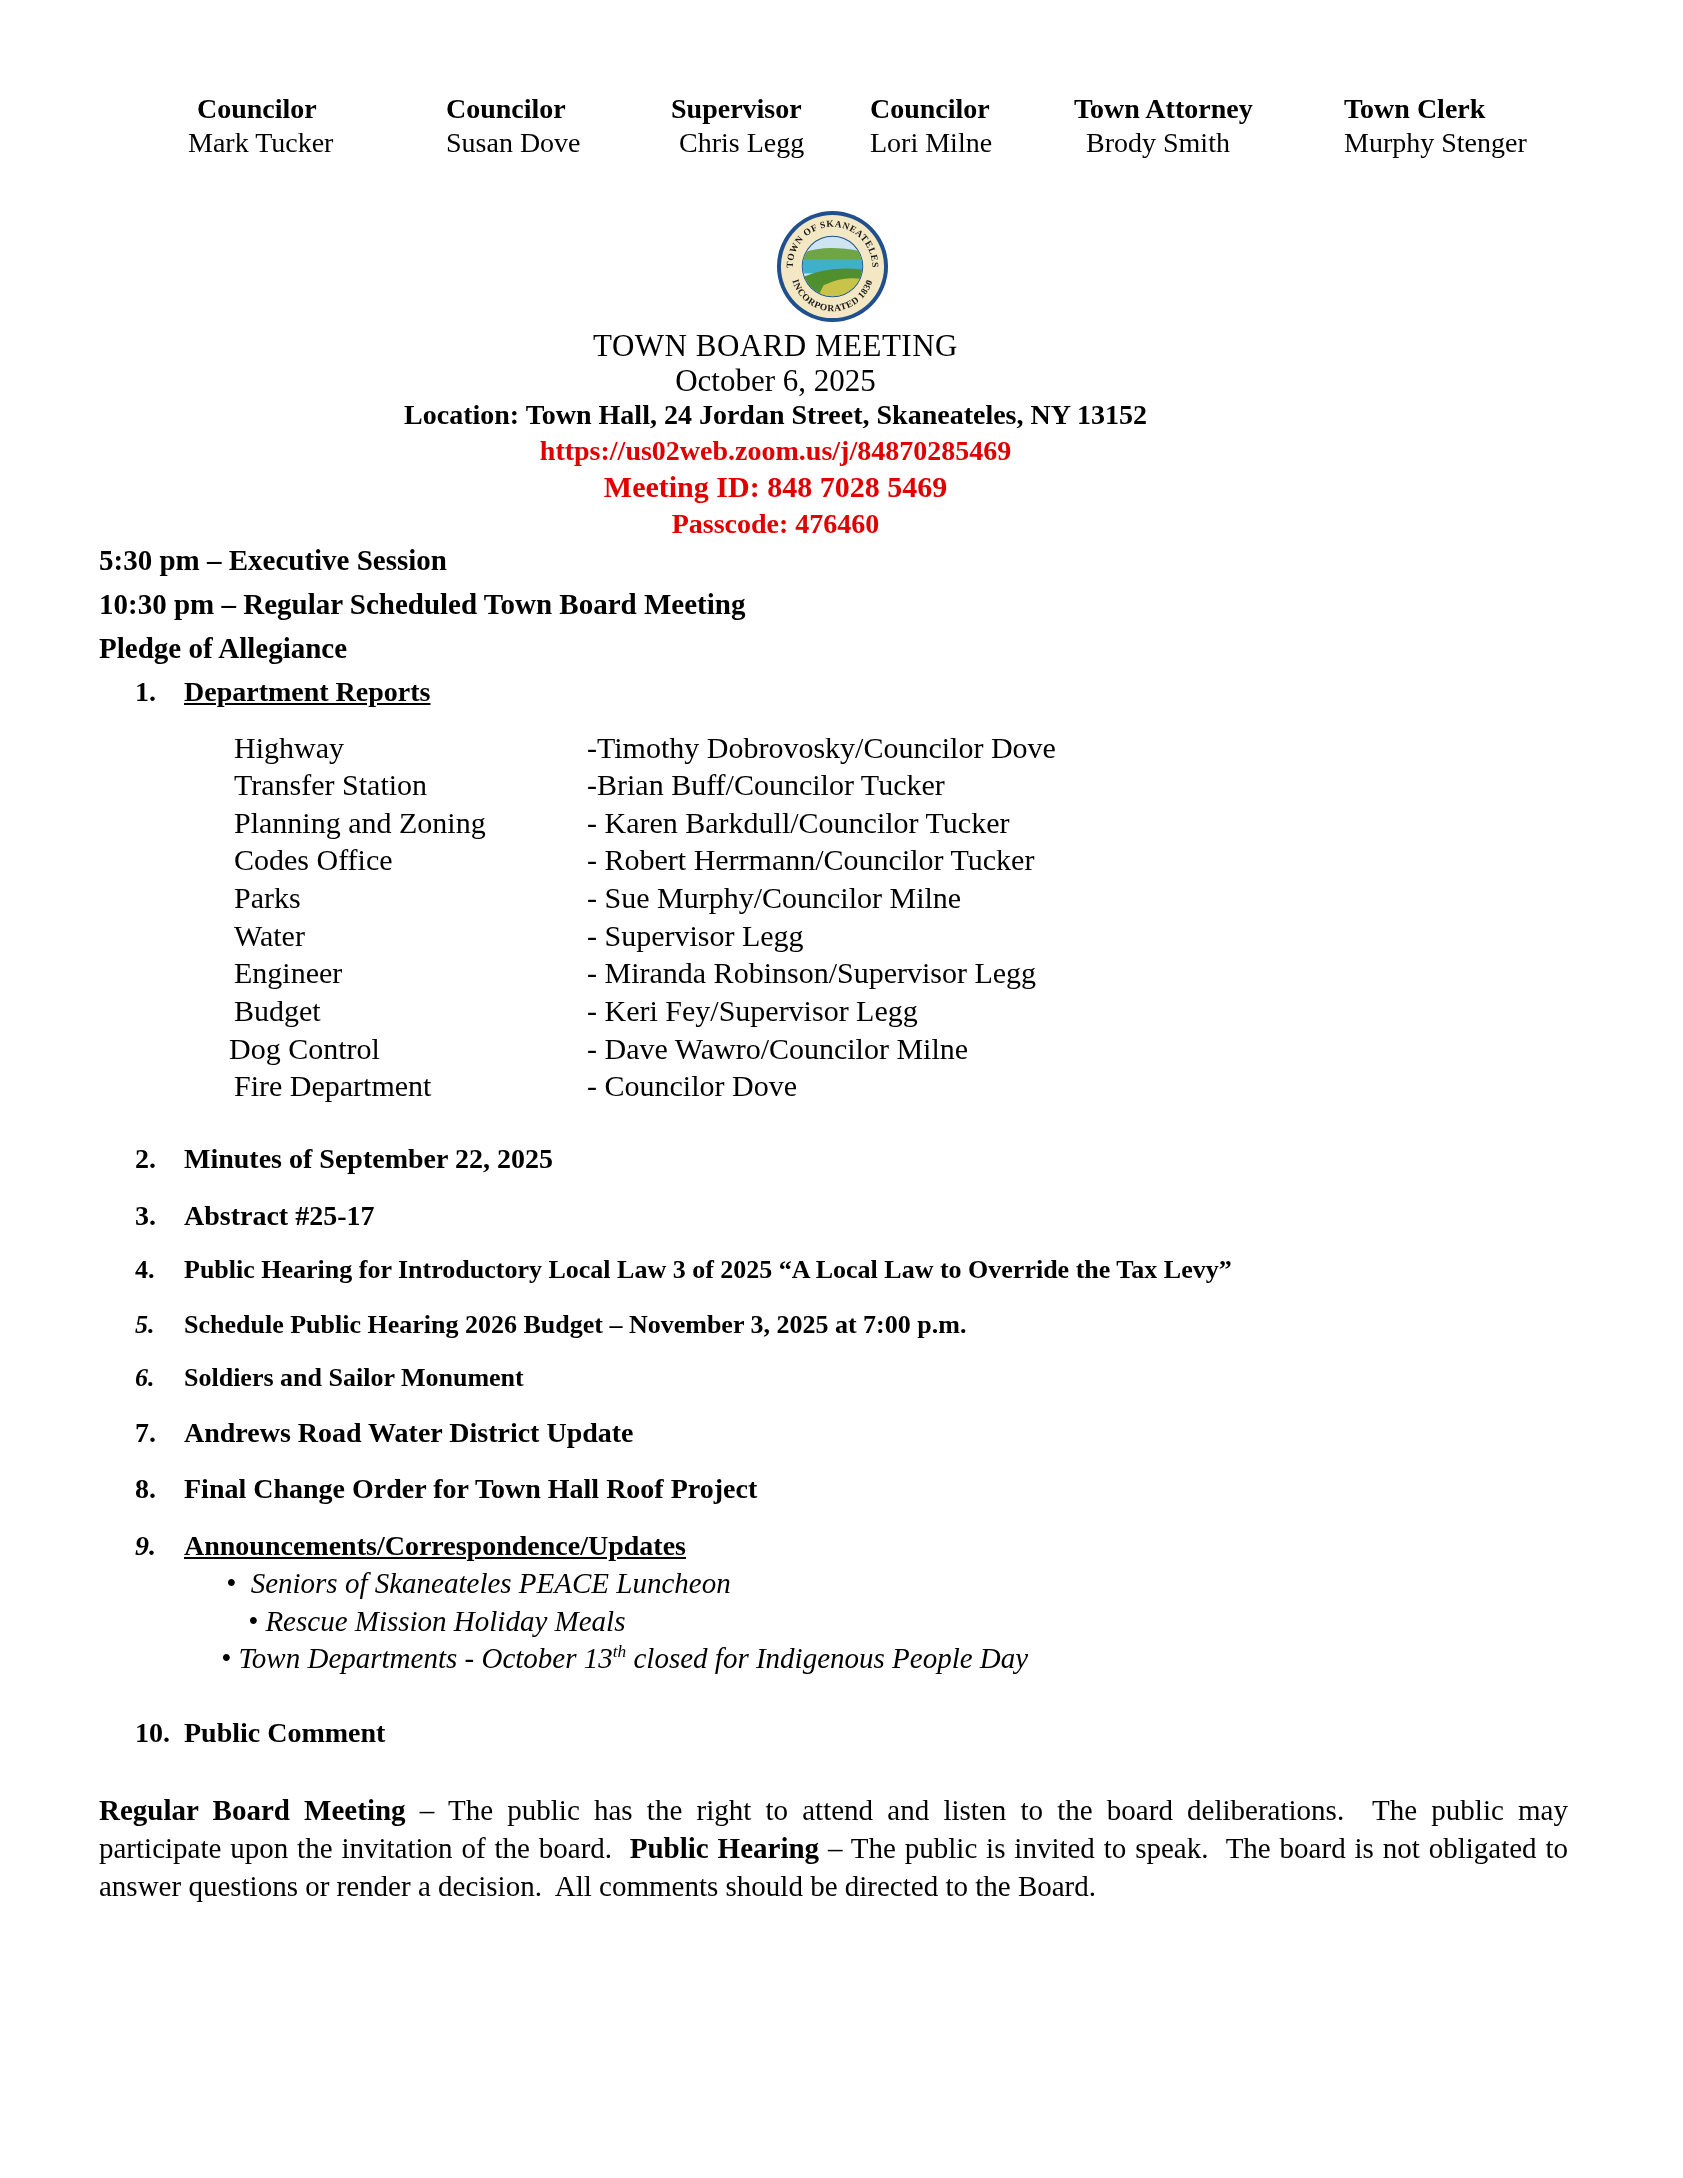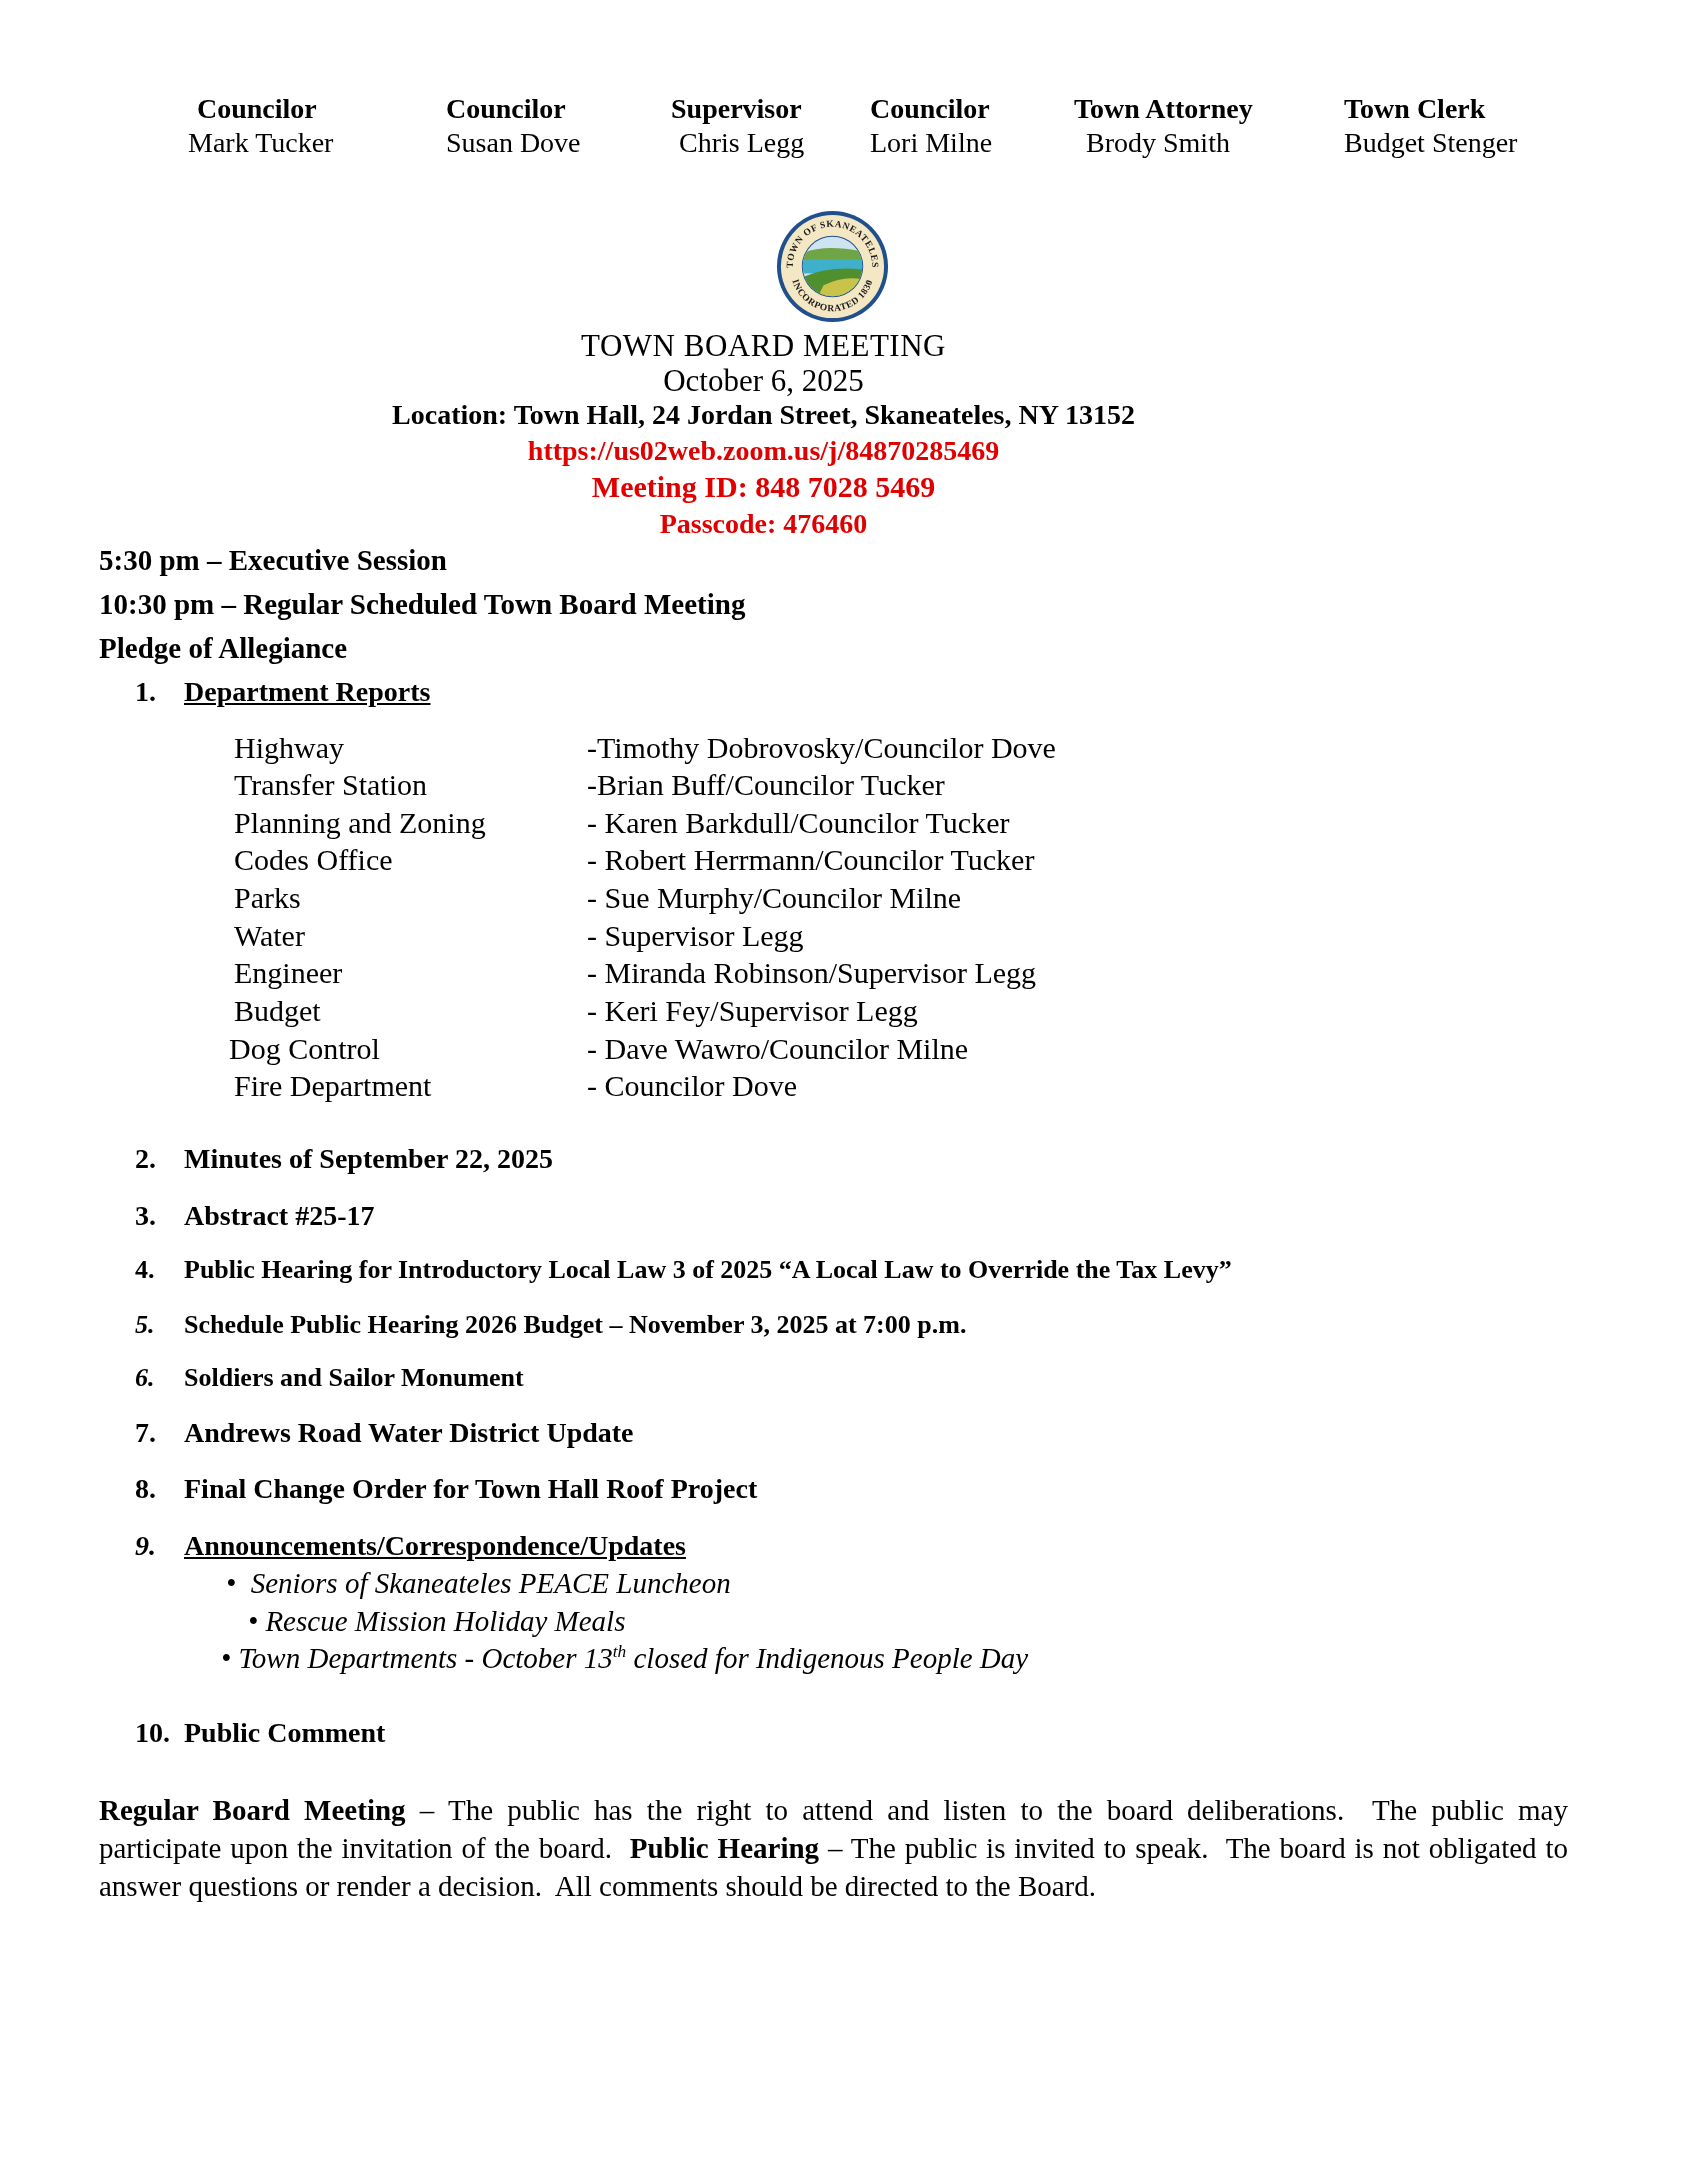--- a/index.html
+++ b/index.html
@@ -1,21 +1,21 @@
 <!DOCTYPE html>
 <html><head>
 <meta charset="utf-8">
 <style>
   html, body { margin:0; padding:0; background:#ffffff; }
   body { width:1683px; height:2178px; position:relative; overflow:hidden;
          font-family:"Liberation Serif", "DejaVu Serif", serif; color:#000; }
   .abs { position:absolute; white-space:nowrap; line-height:1; }
   .officer-title { font-weight:bold; font-size:28px; }
   .officer-name { font-size:28px; }
-  .center { left:4px; width:1459px; text-align:center;padding-left:30px; }
+  .center { left:16px; width:1459px; text-align:center;padding-left:30px; }
   .h-title { font-size:31px; letter-spacing:0.5px; }
   .h-date { font-size:31px; }
   .h-loc { font-size:28px; font-weight:bold; }
   .red { color:#e00000; }
   .h-url { font-size:28px; font-weight:bold; }
   .h-id { font-size:30px; font-weight:bold; }
   .h-pass { font-size:28px; font-weight:bold; }
   .sched { font-size:29px; font-weight:bold; left:99px; }
   .num { font-size:28px; font-weight:bold; }
   .num.it { font-style:italic; }
@@ -41,21 +41,21 @@
   <div class="abs officer-title" style="left:671px;top:95px;">Supervisor</div>
   <div class="abs officer-name" style="left:679px;top:129px;">Chris Legg</div>
 
   <div class="abs officer-title" style="left:870px;top:95px;">Councilor</div>
   <div class="abs officer-name" style="left:870px;top:129px;">Lori Milne</div>
 
   <div class="abs officer-title" style="left:1074px;top:95px;">Town Attorney</div>
   <div class="abs officer-name" style="left:1086px;top:129px;">Brody Smith</div>
 
   <div class="abs officer-title" style="left:1344px;top:95px;">Town Clerk</div>
-  <div class="abs officer-name" style="left:1344px;top:129px;">Budget Stenger</div>
+  <div class="abs officer-name" style="left:1344px;top:129px;">Murphy Stenger</div>
 </div>
 
 <svg class="abs" style="left:774px;top:208px;" width="117" height="117" viewBox="0 0 118 118">
   <defs>
     <path id="sealTop" d="M 19 59 A 40 40 0 0 1 99 59"></path>
     <path id="sealBot" d="M 17 62 A 42 42 0 0 0 101 62"></path>
     <clipPath id="innerClip">
         <circle cx="59" cy="59" r="30"></circle>
       </clipPath>
   </defs>

